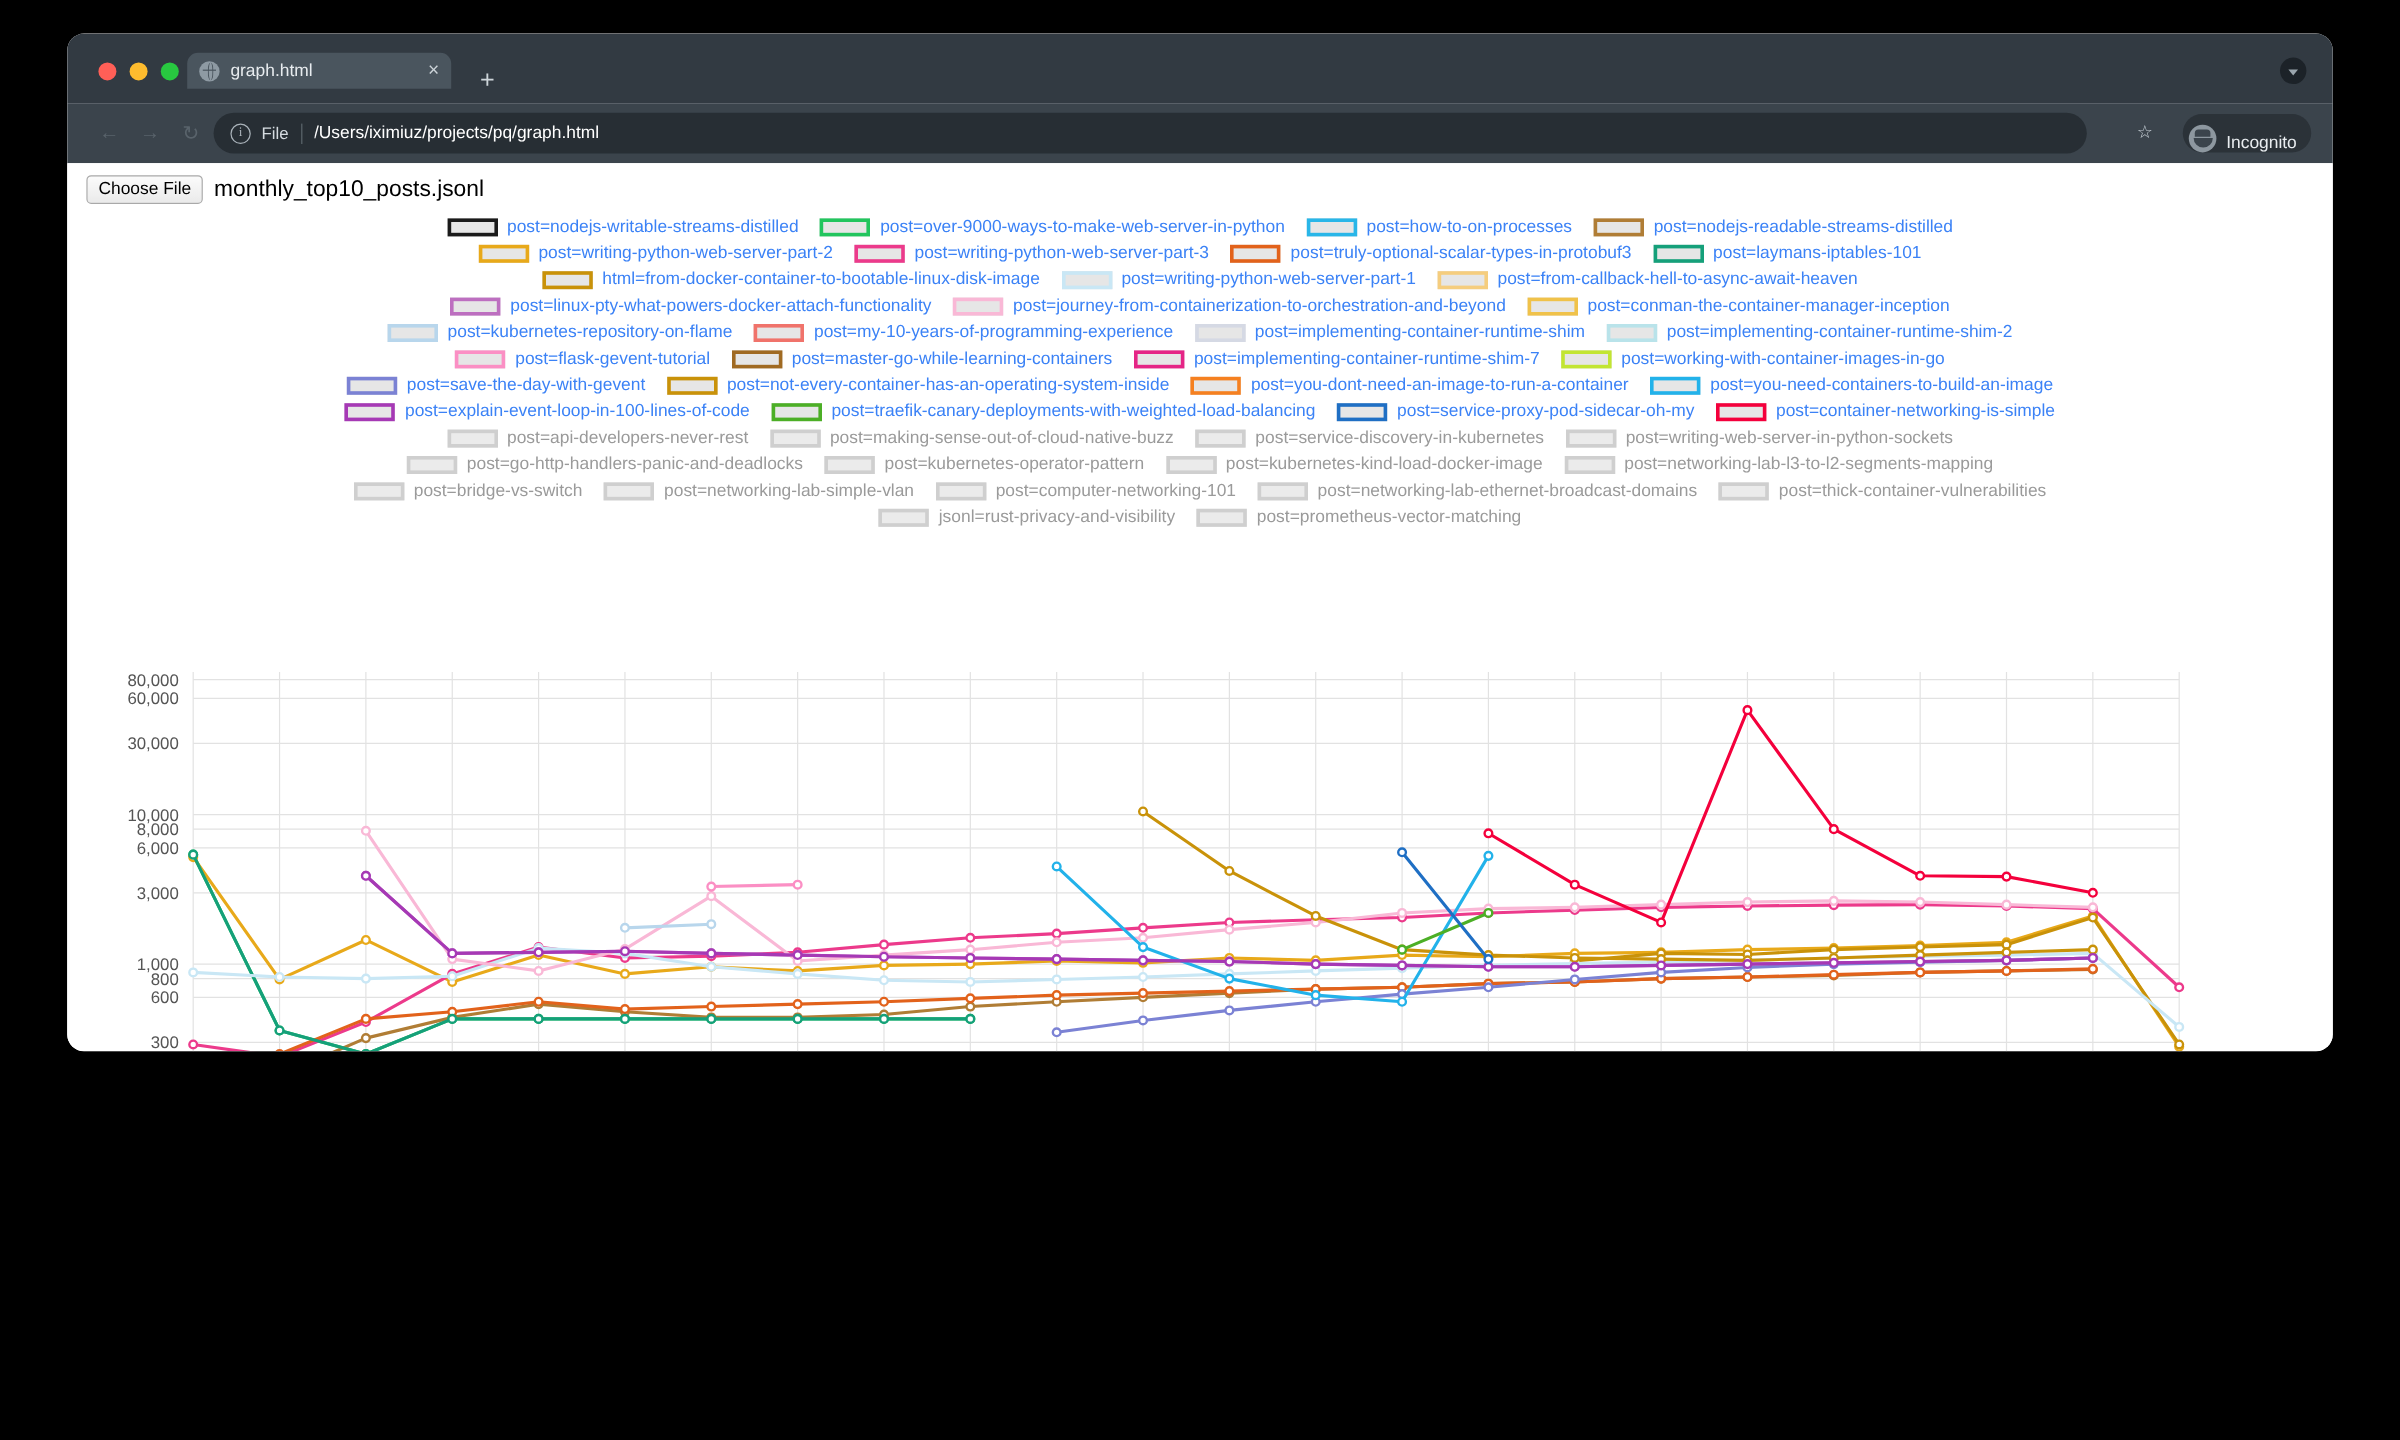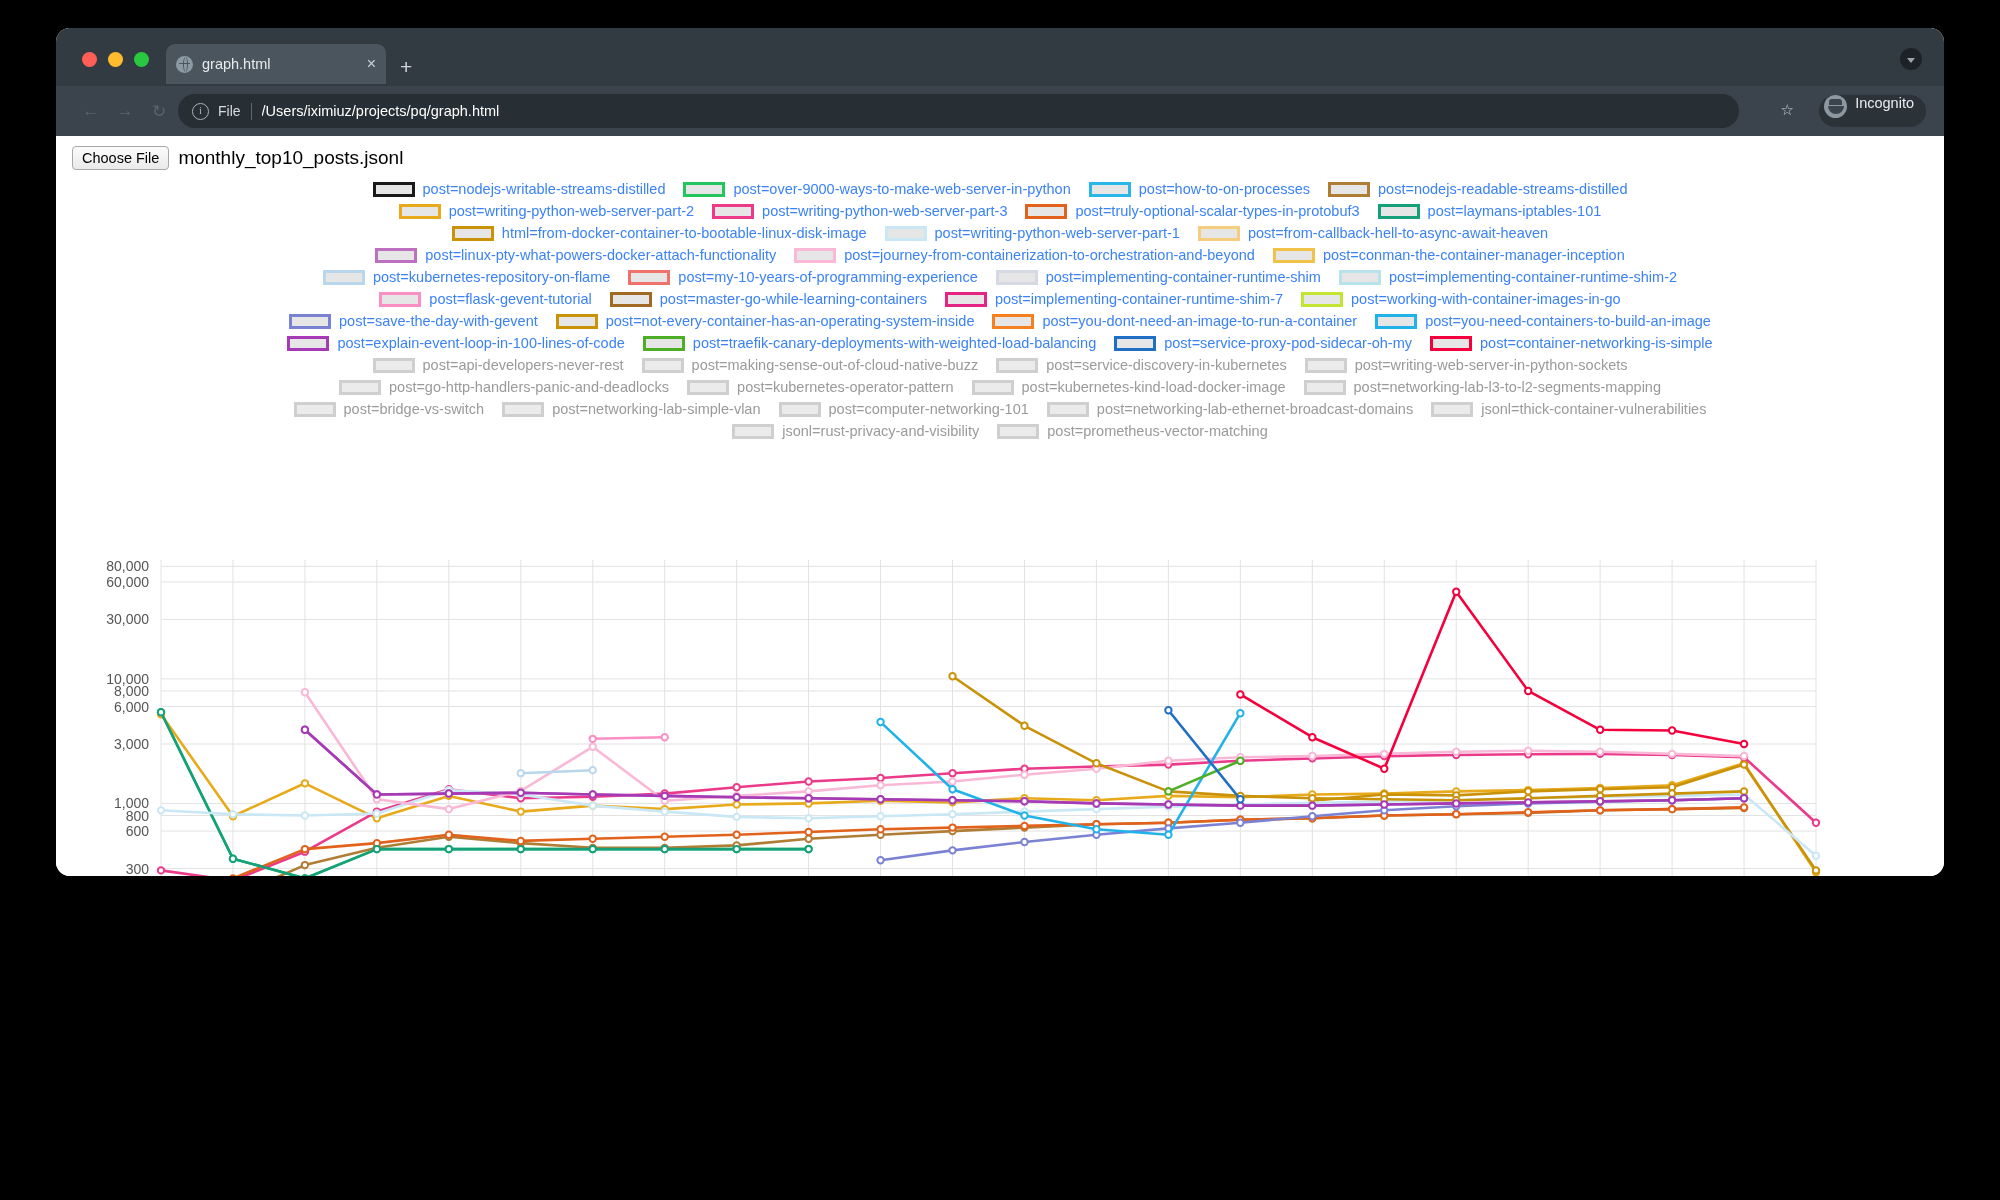--- a/index.html
+++ b/index.html
@@ -22,21 +22,21 @@
   
   #tabstrip{
     position:relative;height:58px;background:#323a42;
   }
   .traffic{position:absolute;top:24px;width:15px;height:15px;border-radius:50%;}
   #tl-close{left:26px;background:#ff5f57;}
   #tl-min{left:52px;background:#febc2e;}
   #tl-max{left:78px;background:#28c840;}
 
   #tab{
-    position:absolute;left:110px;top:16px;width:220px;height:40px;
+    position:absolute;left:100px;top:16px;width:220px;height:30px;
     background:#4a555e;border-radius:9px 9px 0 0;
     display:flex;align-items:center;padding:0 10px;box-sizing:border-box;
   }
   #tab-favicon{
     width:17px;height:17px;border-radius:50%;
     background:#8e9aa3;position:relative;flex:0 0 auto;margin-right:9px;
   }
   #tab-favicon::before{
     content:"";position:absolute;left:3px;top:7px;width:11px;height:1.5px;background:#4a555e;
   }
@@ -80,21 +80,21 @@
     width:15px;height:15px;border-radius:50%;border:1.4px solid #aab3ba;
     color:#aab3ba;font-size:11px;line-height:13px;text-align:center;flex:0 0 auto;
     font-family:"Liberation Serif",serif;
   }
   #url-file-label{color:#d5dbe0;font-size:14px;margin-left:9px;}
   #url-sep{width:1px;height:17px;background:#5d666d;margin:0 10px;}
   #url-text{color:#ffffff;font-size:14.5px;white-space:nowrap;overflow:hidden;}
   #star-icon{position:absolute;right:150px;top:15px;color:#c6ced4;font-size:15px;}
   #incognito-pill{
     position:absolute;right:18px;top:9px;height:32px;border-radius:16px;background:#2b3views;
-    display:flex;align-items:flex-start;padding:0 12px 0 5px;background:#2b3238;
+    display:flex;align-items:flex-end;padding:0 12px 0 5px;background:#2b3238;
   }
   #incognito-avatar{
     width:23px;height:23px;border-radius:50%;background:#8d979f;margin-right:8px;position:relative;
   }
   #incognito-avatar::before{
     content:"";position:absolute;left:5px;top:4px;width:13px;height:6px;border-radius:3px 3px 0 0;background:#3b444c;
   }
   #incognito-avatar::after{
     content:"";position:absolute;left:3.5px;top:11px;width:16px;height:8px;border-radius:0 0 8px 8px;background:#3b444c;
   }
@@ -372,21 +372,21 @@
             <div class="legend-item off">
               <span class="swatch" style="border-color: rgb(207, 207, 207);"></span>
               <span class="legend-label">post=computer-networking-101</span>
             </div>
             <div class="legend-item off">
               <span class="swatch" style="border-color: rgb(207, 207, 207);"></span>
               <span class="legend-label">post=networking-lab-ethernet-broadcast-domains</span>
             </div>
             <div class="legend-item off">
               <span class="swatch" style="border-color: rgb(207, 207, 207);"></span>
-              <span class="legend-label">jsonl=thick-container-vulnerabilities</span>
+              <span class="legend-label">post=thick-container-vulnerabilities</span>
             </div>
           </div>
           <div class="legend-row">
             <div class="legend-item off">
               <span class="swatch" style="border-color: rgb(207, 207, 207);"></span>
               <span class="legend-label">jsonl=rust-privacy-and-visibility</span>
             </div>
             <div class="legend-item off">
               <span class="swatch" style="border-color: rgb(207, 207, 207);"></span>
               <span class="legend-label">post=prometheus-vector-matching</span>

